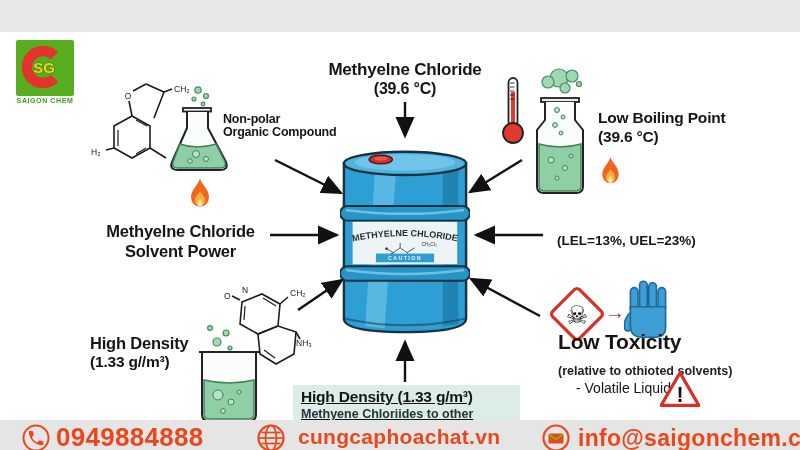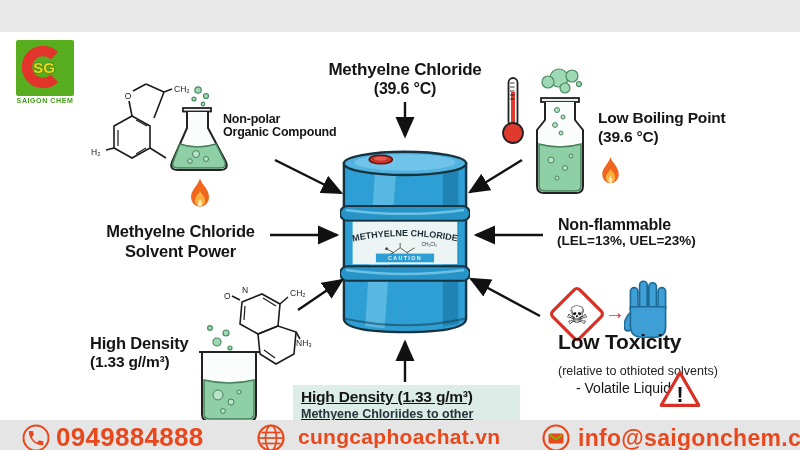--- a/index.html
+++ b/index.html
@@ -179,39 +179,38 @@
         <circle cx="46" cy="88" r="2"></circle>
     </g>
   </svg>
 
   <div class="abs bold" style="left:598px;top:77px;font-size:15.5px">Low Boiling Point</div>
   <div class="abs bold" style="left:598px;top:96px;font-size:15.5px">(39.6 °C)</div>
   <svg class="abs" style="left:598px;top:124px" width="25" height="33" viewBox="0 0 24 32">
       <use href="#flame"></use>
     </svg>
 
-  <div class="abs bold" style="left:558px;top:184px;font-size:16px">Non-flammable</div>
   <div class="abs" style="left:557px;top:201px;font-size:13.5px;font-weight:bold">(LEL=13%, UEL=23%)</div>
 
   <svg class="abs" style="left:548px;top:253px" width="58" height="58" viewBox="0 0 64 64">
     <rect x="11" y="11" width="42" height="42" rx="4" transform="rotate(45 32 32)" fill="#ffffff" stroke="#D93025" stroke-width="3.5"></rect>
     <text x="32" y="43" font-size="28" text-anchor="middle" fill="#111">☠</text>
   </svg>
   <div class="abs bold" style="left:605px;top:269px;font-size:20px;color:#D93025">→</div>
   <svg class="abs" style="left:624px;top:246px" width="48" height="64" viewBox="0 0 58 80" fill="#3E9FD6" stroke="#1D6A96" stroke-width="2" stroke-linejoin="round">
     <rect x="7" y="12" width="9.5" height="32" rx="4.7"></rect>
     <rect x="18.5" y="4" width="9.5" height="38" rx="4.7"></rect>
     <rect x="30" y="6" width="9.5" height="36" rx="4.7"></rect>
     <rect x="41.5" y="12" width="9.5" height="30" rx="4.7"></rect>
     <ellipse cx="7" cy="54" rx="6.5" ry="13" transform="rotate(22 7 54)"></ellipse>
     <path d="M7,36 L51,36 L51,62 Q51,74 38,74 L22,74 Q7,74 7,60 Z"></path>
   </svg>
 
   <div class="abs bold" style="left:558px;top:298px;font-size:21px">Low Toxicity</div>
-  <div class="abs" style="left:558px;top:332px;font-size:12.5px;font-weight:normal;color:#222">(relative to othioted solvents)</div>
+  <div class="abs" style="left:558px;top:332px;font-size:12.5px;font-weight:bold;color:#222">(relative to othioted solvents)</div>
   <div class="abs" style="left:576px;top:348px;font-size:14px;font-weight:normal">- Volatile Liquid</div>
 
   <svg class="abs" style="left:658px;top:336px" width="44" height="42" viewBox="0 0 54 50">
     <path d="M27,5 L50,45 L4,45 Z" fill="#ffffff" stroke="#D93025" stroke-width="4" stroke-linejoin="round"></path>
     <text x="27" y="41" font-size="26" font-weight="bold" text-anchor="middle" fill="#111">!</text>
   </svg>
 
   <svg class="abs" style="left:0;top:0;z-index:3;pointer-events:none" width="800" height="450" viewBox="0 0 800 450">
     <defs>
       <marker id="ah" markerWidth="10" markerHeight="8" refX="8" refY="4" orient="auto">

